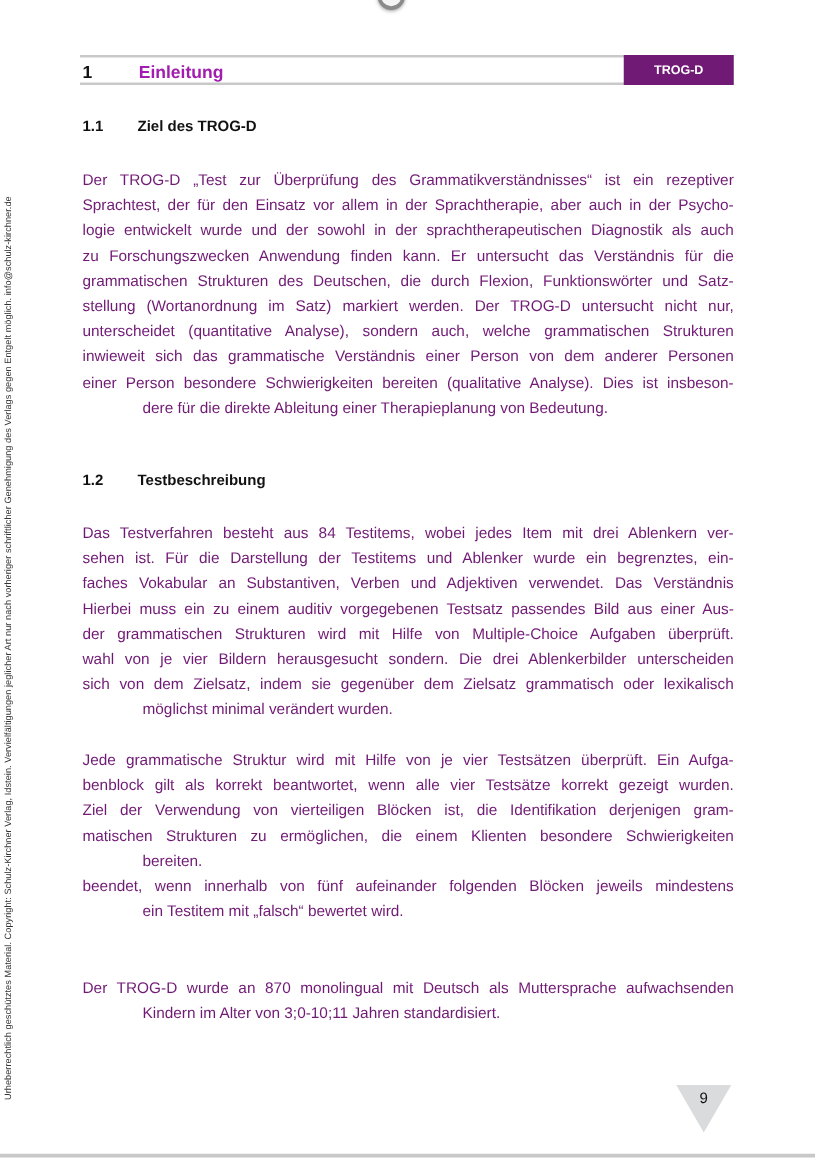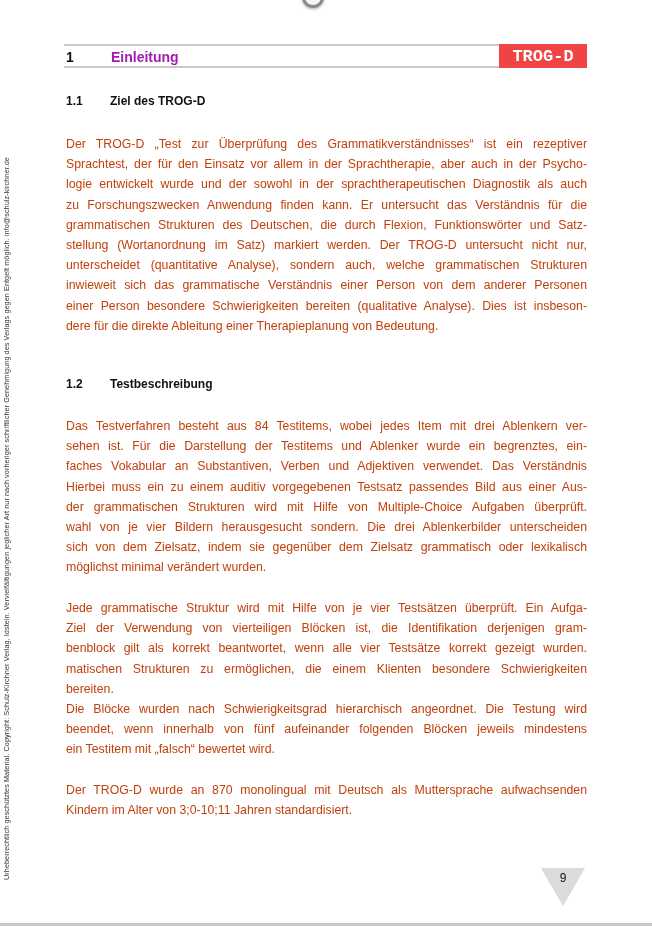--- a/index.html
+++ b/index.html
@@ -30,36 +30,36 @@
   .chapter-num {
     position: absolute; left: 2px; top: 3px;
     font-family: "Liberation Sans", sans-serif; font-weight: bold; font-size: 14px; color: #111;
   }
   .chapter-title {
     position: absolute; left: 47px; top: 3px;
     font-family: "Liberation Sans", sans-serif; font-weight: bold; font-size: 14px; color: #a21caf;
   }
   .chapter-tag {
     position: absolute; right: -1px; top: -2px; width: 88px; height: 24px;
-    background: #ef4444; color: #ffffff;
-    font-family: Liberation Mono, monospace; font-weight: bold; font-size: 17px;
+    background: #701a75; color: #ffffff;
+    font-family: Liberation Sans, sans-serif; font-weight: bold; font-size: 10px;
     display: flex; align-items: center; justify-content: center;
   }
   .section-heading {
     position: absolute; left: 66px;
     font-family: "Liberation Sans", sans-serif; font-weight: bold; font-size: 12px; color: #111;
   }
   .section-heading .num { display: inline-block; width: 44px; }
   .para {
     position: absolute; left: 66px; width: 521px;
     font-family: "Liberation Sans", sans-serif; font-size: 12.3px; line-height: 20.2px;
-    color: #c2410c; text-align: justify; margin: 0;
+    color: #701a75; text-align: justify; margin: 0;
   }
   .para .ln { display: block; text-align: justify; text-align-last: justify; white-space: nowrap; }
-  .para .ln.last { text-align-last: left; }
+  .para .ln.last { text-align-last: left; margin-left: 48px; }
   .page-marker {
     position: absolute; left: 541px; top: 868px; width: 0; height: 0;
     border-left: 22px solid transparent; border-right: 22px solid transparent;
     border-top: 38px solid #dadbdc;
   }
   .page-num {
     position: absolute; left: 553px; top: 871px; width: 20px; text-align: center;
     font-family: "Liberation Sans", sans-serif; font-size: 12px; color: #111;
   }
   .bottom-rule {
@@ -106,25 +106,24 @@
   <span class="ln">faches Vokabular an Substantiven, Verben und Adjektiven verwendet. Das Verständnis</span>
   <span class="ln">Hierbei muss ein zu einem auditiv vorgegebenen Testsatz passendes Bild aus einer Aus-</span>
   <span class="ln">der grammatischen Strukturen wird mit Hilfe von Multiple-Choice Aufgaben überprüft.</span>
   <span class="ln">wahl von je vier Bildern herausgesucht sondern. Die drei Ablenkerbilder unterscheiden</span>
   <span class="ln">sich von dem Zielsatz, indem sie gegenüber dem Zielsatz grammatisch oder lexikalisch</span>
   <span class="ln last">möglichst minimal verändert wurden.</span>
 </div>
 
 <div class="para" style="top:598px;">
   <span class="ln">Jede grammatische Struktur wird mit Hilfe von je vier Testsätzen überprüft. Ein Aufga-</span>
+  <span class="ln">benblock gilt als korrekt beantwortet, wenn alle vier Testsätze korrekt gezeigt wurden.</span>
   <span class="ln">Ziel der Verwendung von vierteiligen Blöcken ist, die Identifikation derjenigen gram-</span>
-  <span class="ln">benblock gilt als korrekt beantwortet, wenn alle vier Testsätze korrekt gezeigt wurden.</span>
   <span class="ln">matischen Strukturen zu ermöglichen, die einem Klienten besondere Schwierigkeiten</span>
   <span class="ln last">bereiten.</span>
-  <span class="ln">Die Blöcke wurden nach Schwierigkeitsgrad hierarchisch angeordnet. Die Testung wird</span>
   <span class="ln">beendet, wenn innerhalb von fünf aufeinander folgenden Blöcken jeweils mindestens</span>
   <span class="ln last">ein Testitem mit „falsch“ bewertet wird.</span>
 </div>
 
 <div class="para" style="top:780px;">
   <span class="ln">Der TROG-D wurde an 870 monolingual mit Deutsch als Muttersprache aufwachsenden</span>
   <span class="ln last">Kindern im Alter von 3;0-10;11 Jahren standardisiert.</span>
 </div>
 
 <div class="page-marker"></div>

